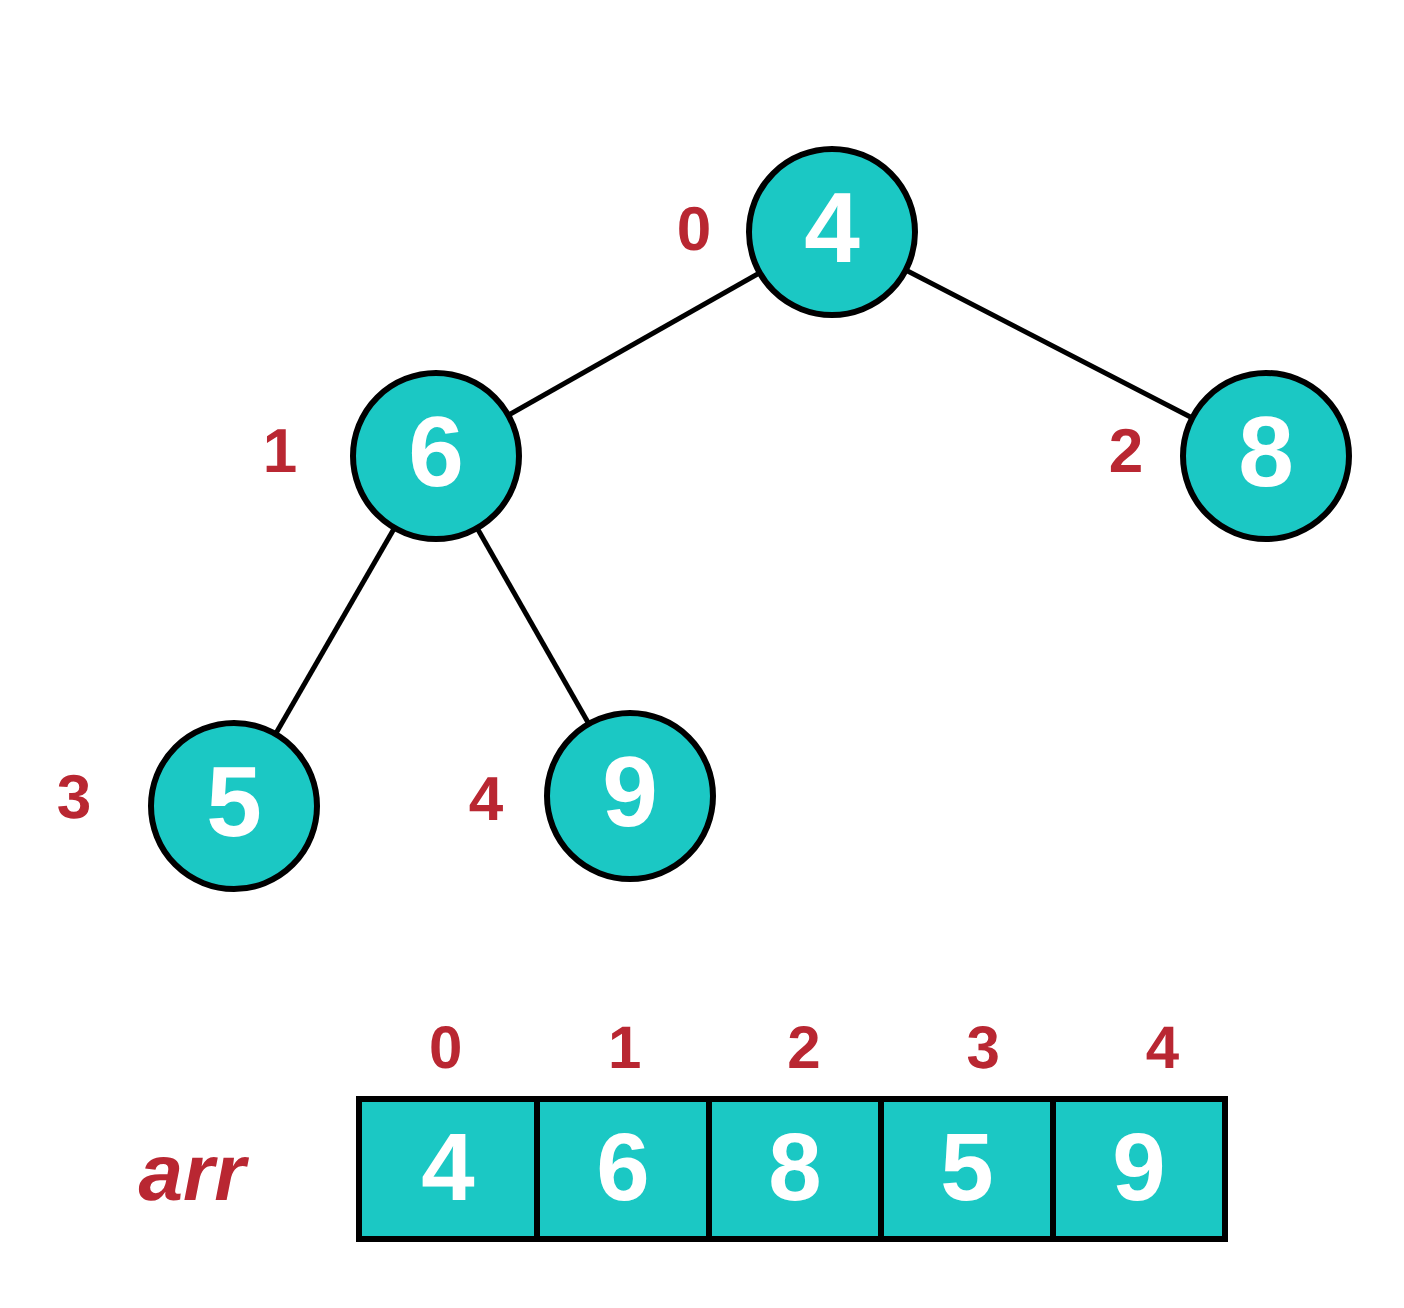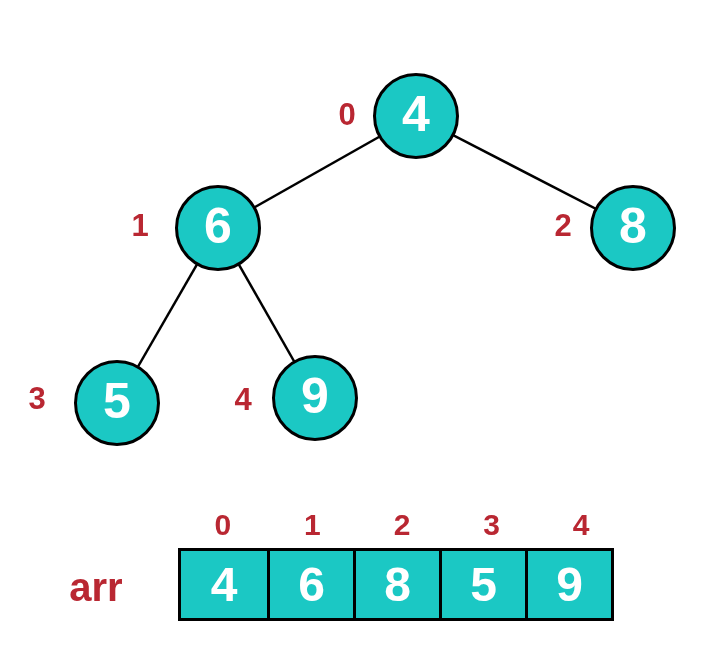--- a/index.html
+++ b/index.html
@@ -55,20 +55,21 @@
   .arr-label {
     position: absolute;
     left: 58px;
     top: 567px;
     width: 76px;
     text-align: center;
     color: #B92732;
     font-weight: bold;
     font-size: 40px;
     line-height: 40px;
+    font-style: italic;
   }
   .arr-indices {
     position: absolute;
     left: 178px;
     top: 510px;
     width: 448px;
     display: flex;
   }
   .arr-indices .idx-cell {
     flex: 1;

